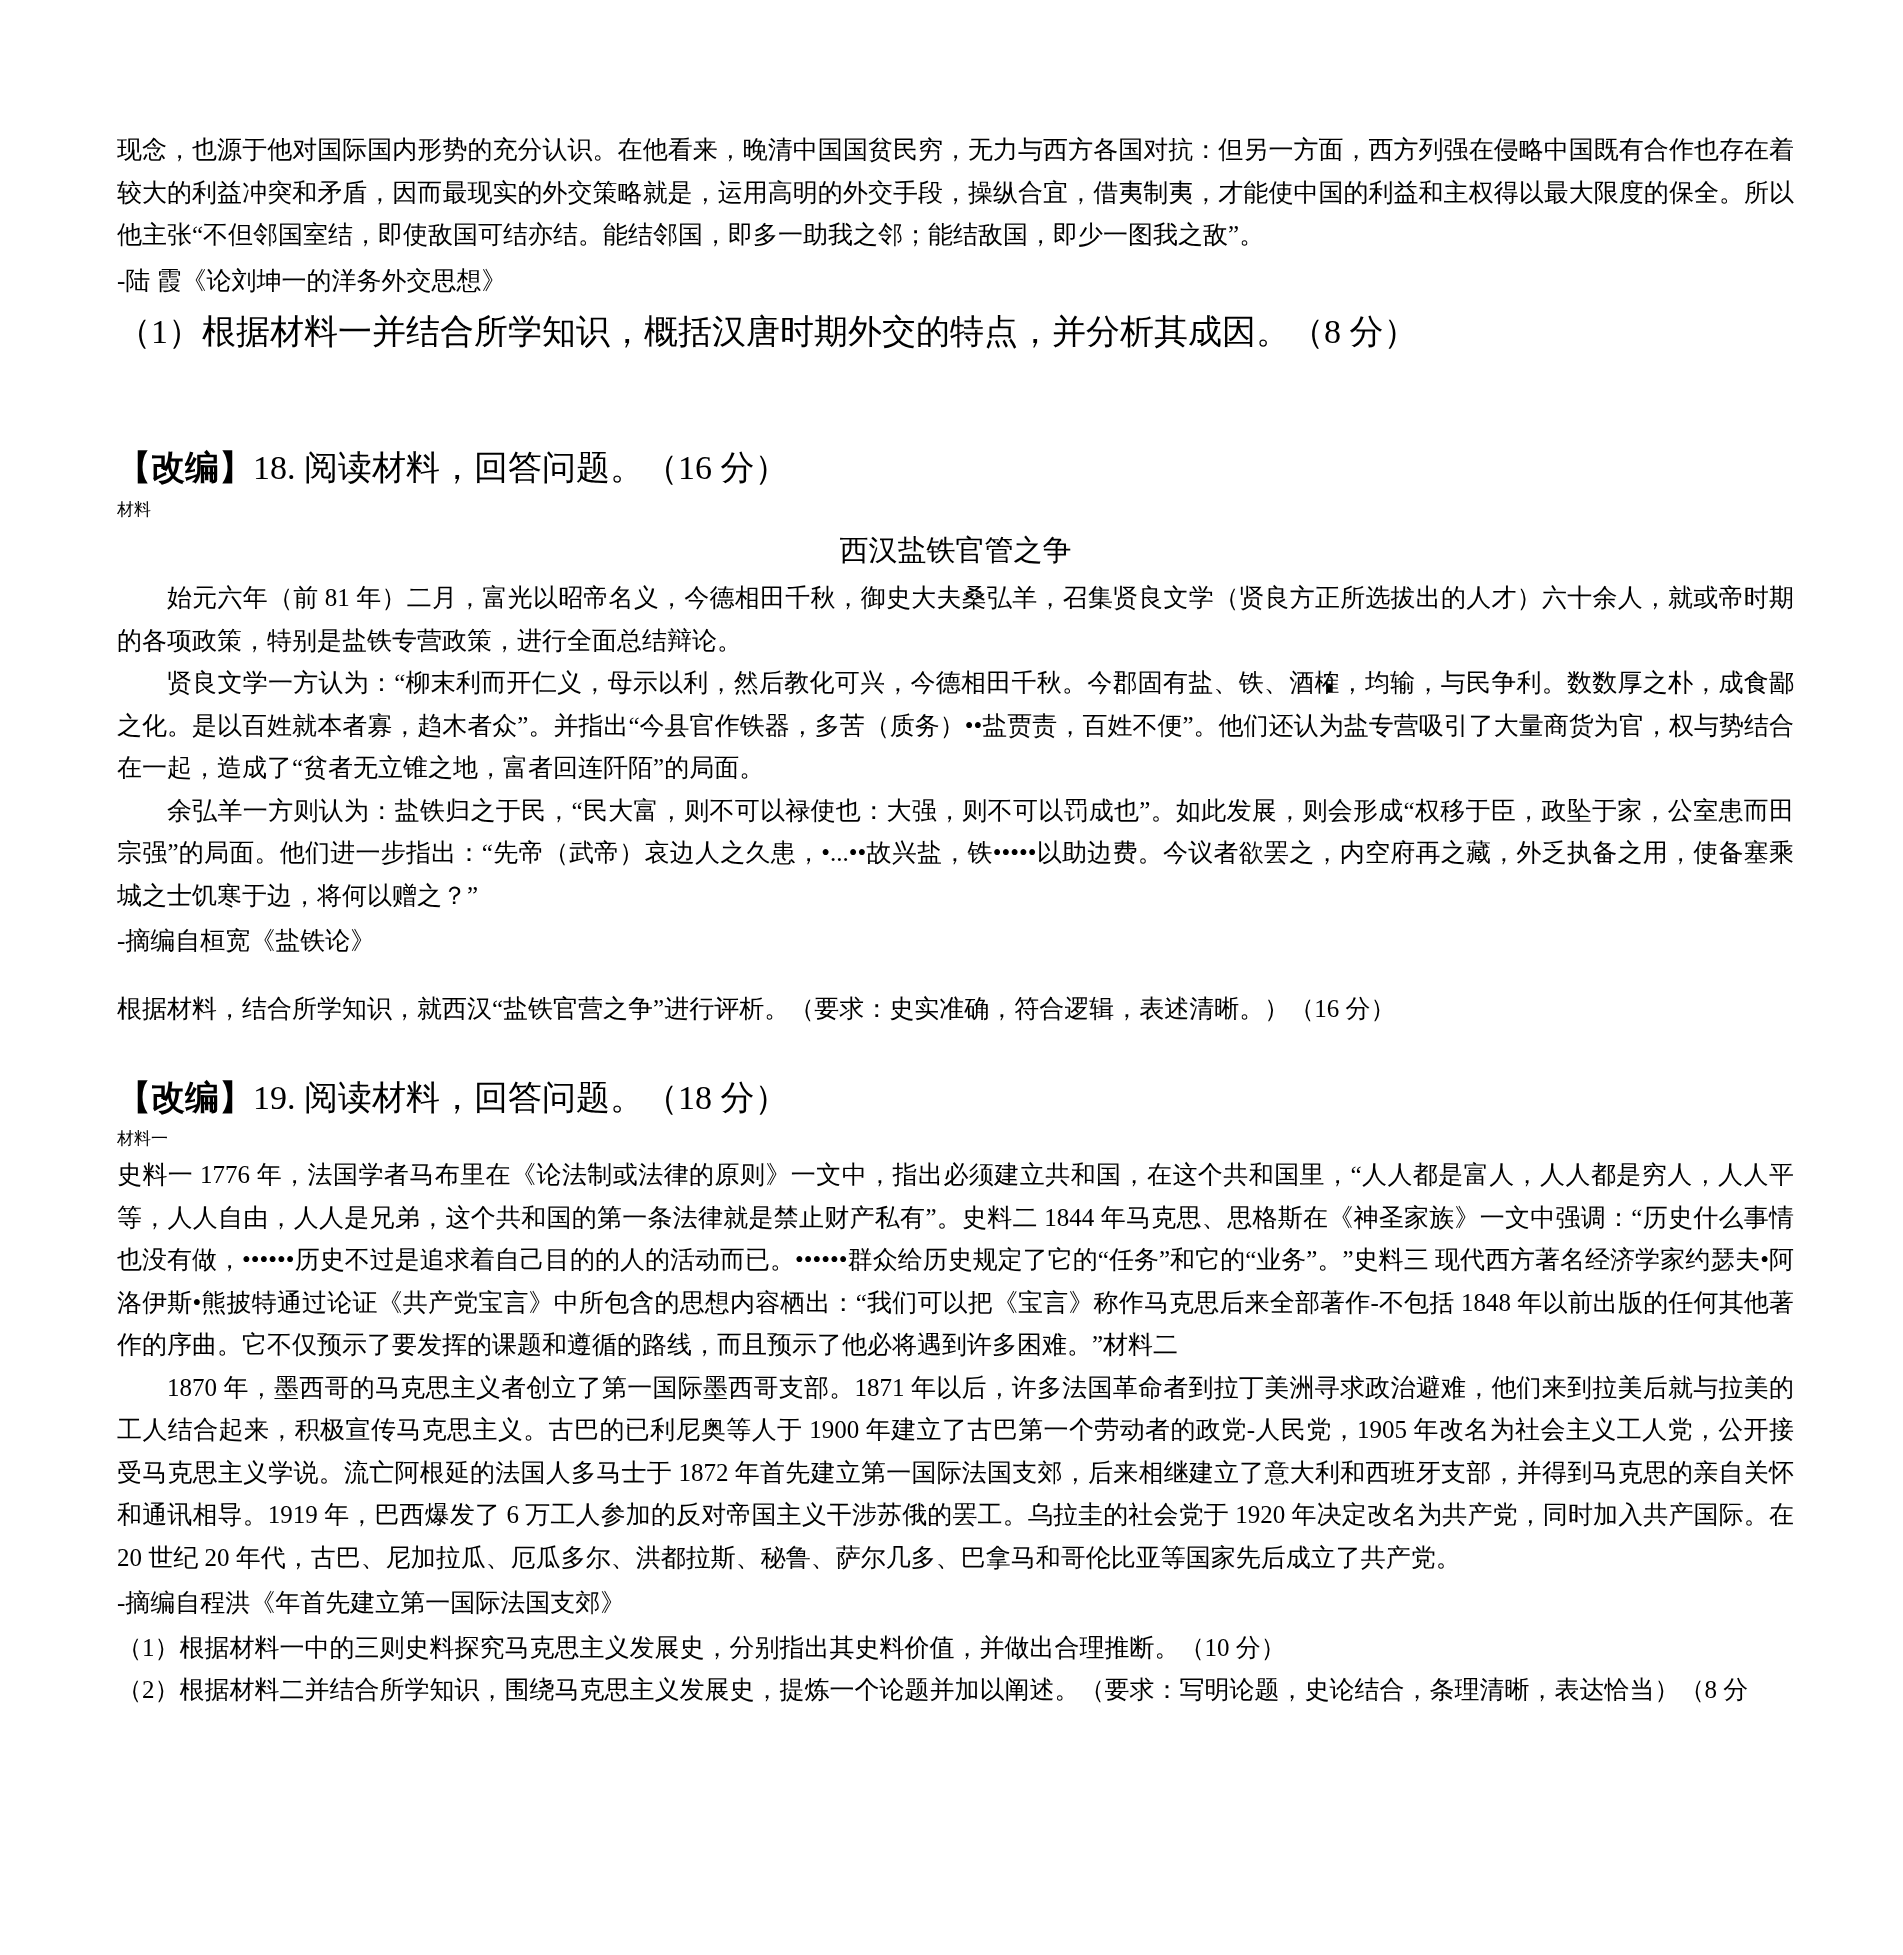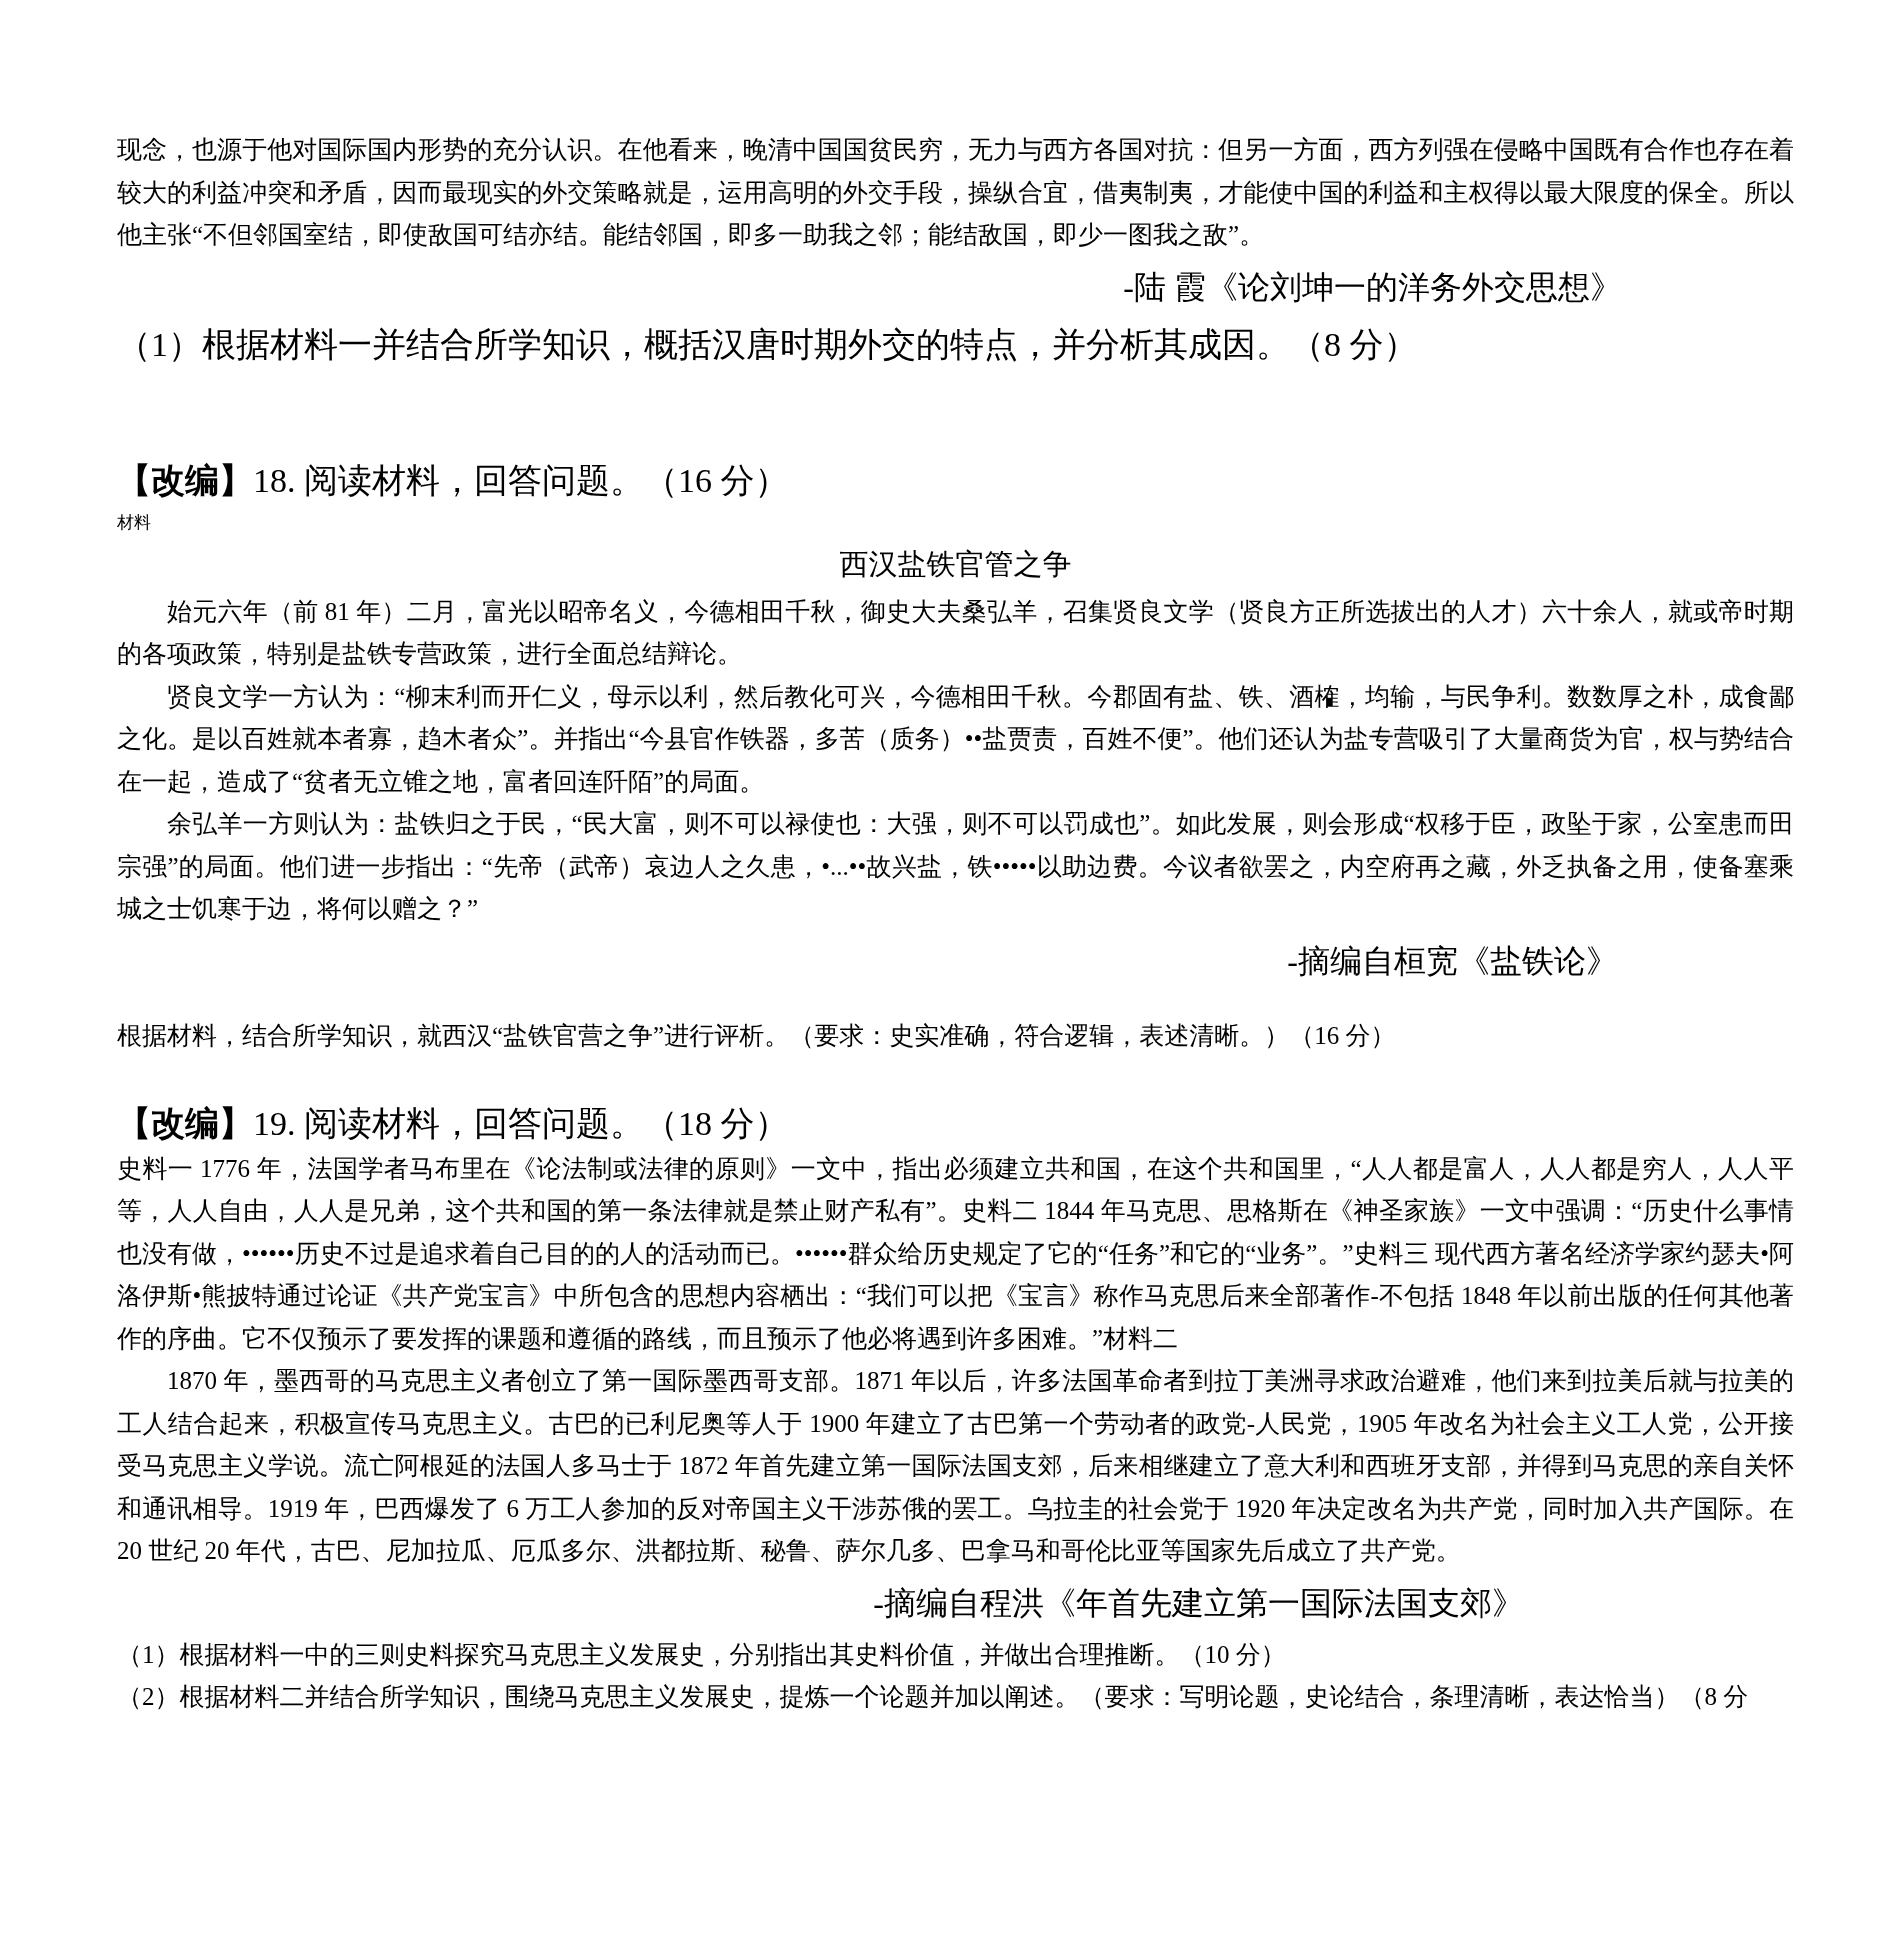--- a/index.html
+++ b/index.html
@@ -15,23 +15,22 @@
     padding:129px 109px 0 117px;
   }
   .body-text{
     font-size:25px;
     line-height:1.70;
     text-align:justify;
     margin:0;
   }
   .indent{ text-indent:2em; }
   .cite{
-    font-size:32px;
+    font-size:25px;
     line-height:1.9;
-    text-align:right;
     margin:0;
   }
   .cite-lu{ padding-right:172px; }
   .cite-huan{ padding-right:176px; }
   .cite-cheng{ padding-right:270px; }
   .big-q{
     font-size:34px;
     line-height:1.42;
     text-align:justify;
     margin:3.9px 0 0 0;
@@ -70,20 +69,21 @@
     <p class="section-header hdr-18"><span class="hdr-tag">【改编】</span><span>18. 阅读材料，回答问题。（16 分）</span></p>
     <p class="material-label">材料</p>
     <p class="doc-title">西汉盐铁官管之争</p>
     <p class="body-text indent">始元六年（前 81 年）二月，富光以昭帝名义，今德相田千秋，御史大夫桑弘羊，召集贤良文学（贤良方正所选拔出的人才）六十余人，就或帝时期的各项政策，特别是盐铁专营政策，进行全面总结辩论。</p>
     <p class="body-text indent">贤良文学一方认为：“柳末利而开仁义，母示以利，然后教化可兴，今德相田千秋。今郡固有盐、铁、酒榷，均输，与民争利。数数厚之朴，成食鄙之化。是以百姓就本者寡，趋木者众”。并指出“今县官作铁器，多苦（质务）••盐贾责，百姓不便”。他们还认为盐专营吸引了大量商货为官，权与势结合在一起，造成了“贫者无立锥之地，富者回连阡陌”的局面。</p>
     <p class="body-text indent">余弘羊一方则认为：盐铁归之于民，“民大富，则不可以禄使也：大强，则不可以罚成也”。如此发展，则会形成“权移于臣，政坠于家，公室患而田宗强”的局面。他们进一步指出：“先帝（武帝）哀边人之久患，•...••故兴盐，铁•••••以助边费。今议者欲罢之，内空府再之藏，外乏执备之用，使备塞乘城之士饥寒于边，将何以赠之？”</p>
     <p class="cite cite-huan">-摘编自桓宽《盐铁论》</p>
     <p class="body-text task">根据材料，结合所学知识，就西汉“盐铁官营之争”进行评析。（要求：史实准确，符合逻辑，表述清晰。）（16 分）</p>
 
     <p class="section-header hdr-19"><span class="hdr-tag">【改编】</span><span>19. 阅读材料，回答问题。（18 分）</span></p>
+    <p class="material-label">材料一</p>
     <p class="body-text">史料一 1776 年，法国学者马布里在《论法制或法律的原则》一文中，指出必须建立共和国，在这个共和国里，“人人都是富人，人人都是穷人，人人平等，人人自由，人人是兄弟，这个共和国的第一条法律就是禁止财产私有”。史料二 1844 年马克思、思格斯在《神圣家族》一文中强调：“历史什么事情也没有做，••••••历史不过是追求着自己目的的人的活动而已。••••••群众给历史规定了它的“任务”和它的“业务”。”史料三 现代西方著名经济学家约瑟夫•阿洛伊斯•熊披特通过论证《共产党宝言》中所包含的思想内容栖出：“我们可以把《宝言》称作马克思后来全部著作-不包括 1848 年以前出版的任何其他著作的序曲。它不仅预示了要发挥的课题和遵循的路线，而且预示了他必将遇到许多困难。”材料二</p>
     <p class="body-text indent">1870 年，墨西哥的马克思主义者创立了第一国际墨西哥支部。1871 年以后，许多法国革命者到拉丁美洲寻求政治避难，他们来到拉美后就与拉美的工人结合起来，积极宣传马克思主义。古巴的已利尼奥等人于 1900 年建立了古巴第一个劳动者的政党-人民党，1905 年改名为社会主义工人党，公开接受马克思主义学说。流亡阿根延的法国人多马士于 1872 年首先建立第一国际法国支郊，后来相继建立了意大利和西班牙支部，并得到马克思的亲自关怀和通讯相导。1919 年，巴西爆发了 6 万工人参加的反对帝国主义干涉苏俄的罢工。乌拉圭的社会党于 1920 年决定改名为共产党，同时加入共产国际。在 20 世纪 20 年代，古巴、尼加拉瓜、厄瓜多尔、洪都拉斯、秘鲁、萨尔几多、巴拿马和哥伦比亚等国家先后成立了共产党。</p>
     <p class="cite cite-cheng">-摘编自程洪《年首先建立第一国际法国支郊》</p>
     <p class="body-text">（1）根据材料一中的三则史料探究马克思主义发展史，分别指出其史料价值，并做出合理推断。（10 分）</p>
     <p class="body-text">（2）根据材料二并结合所学知识，围绕马克思主义发展史，提炼一个论题并加以阐述。（要求：写明论题，史论结合，条理清晰，表达恰当）（8 分</p>
 
   </div>
 </div>
 
 

